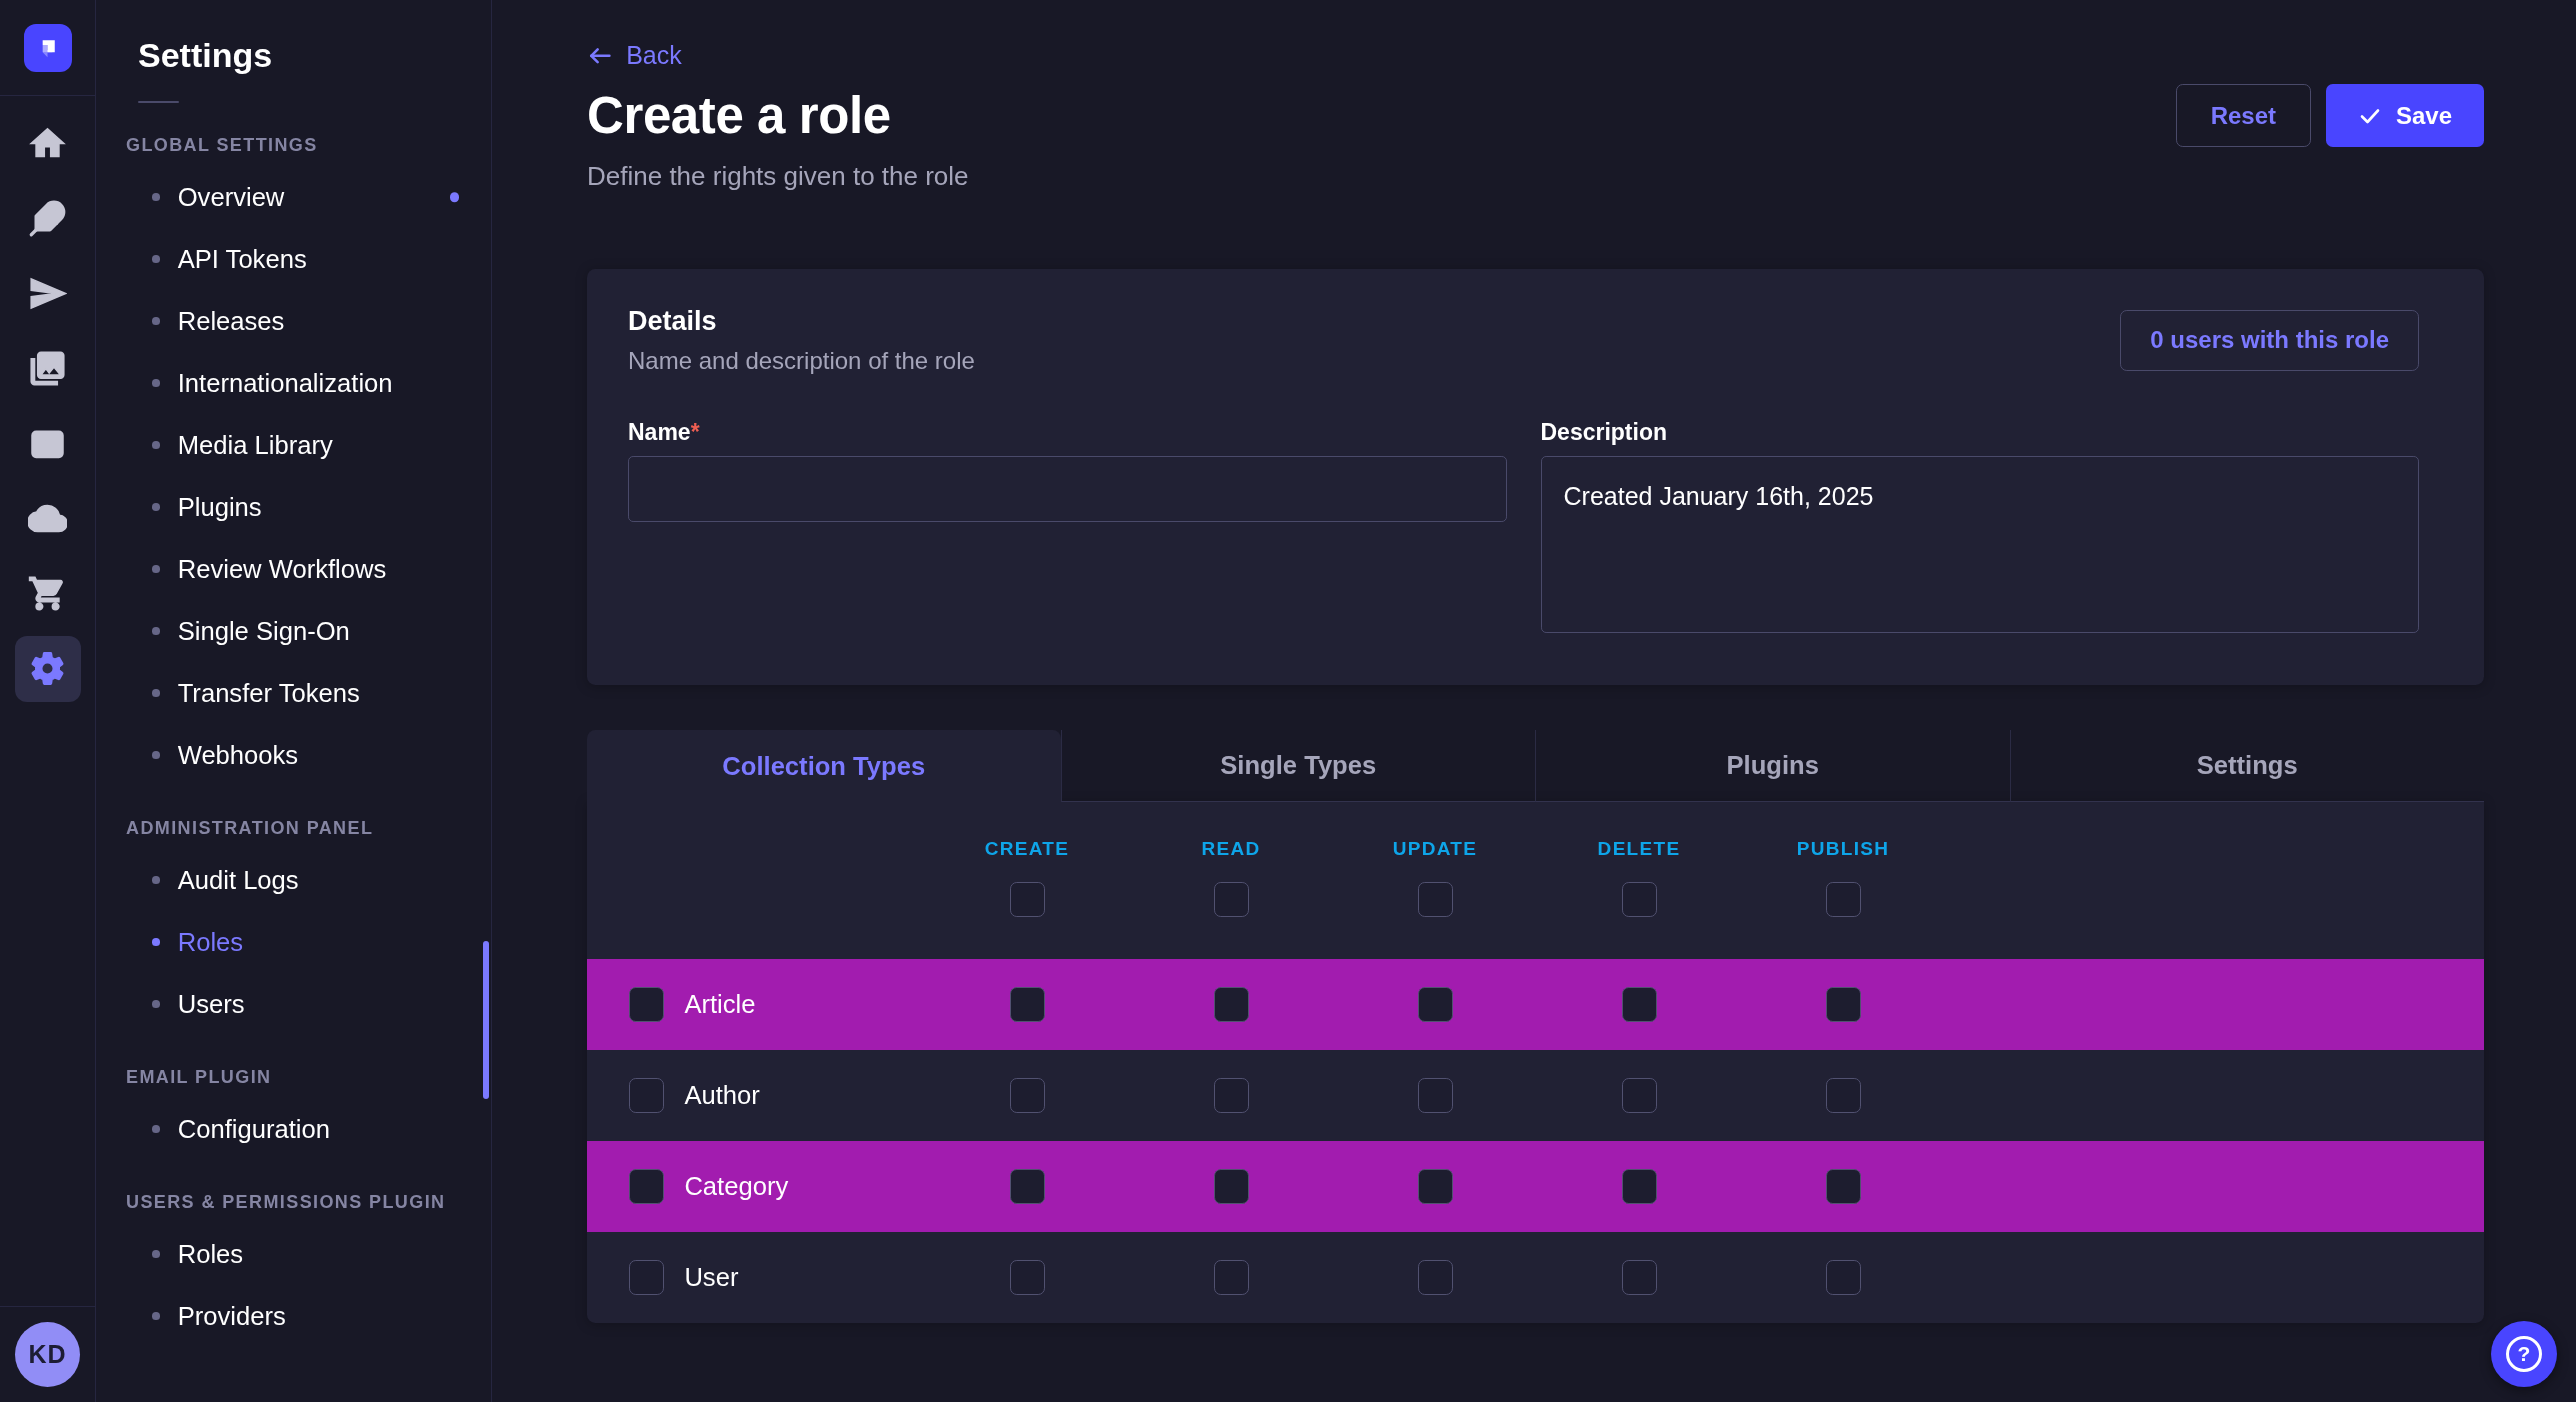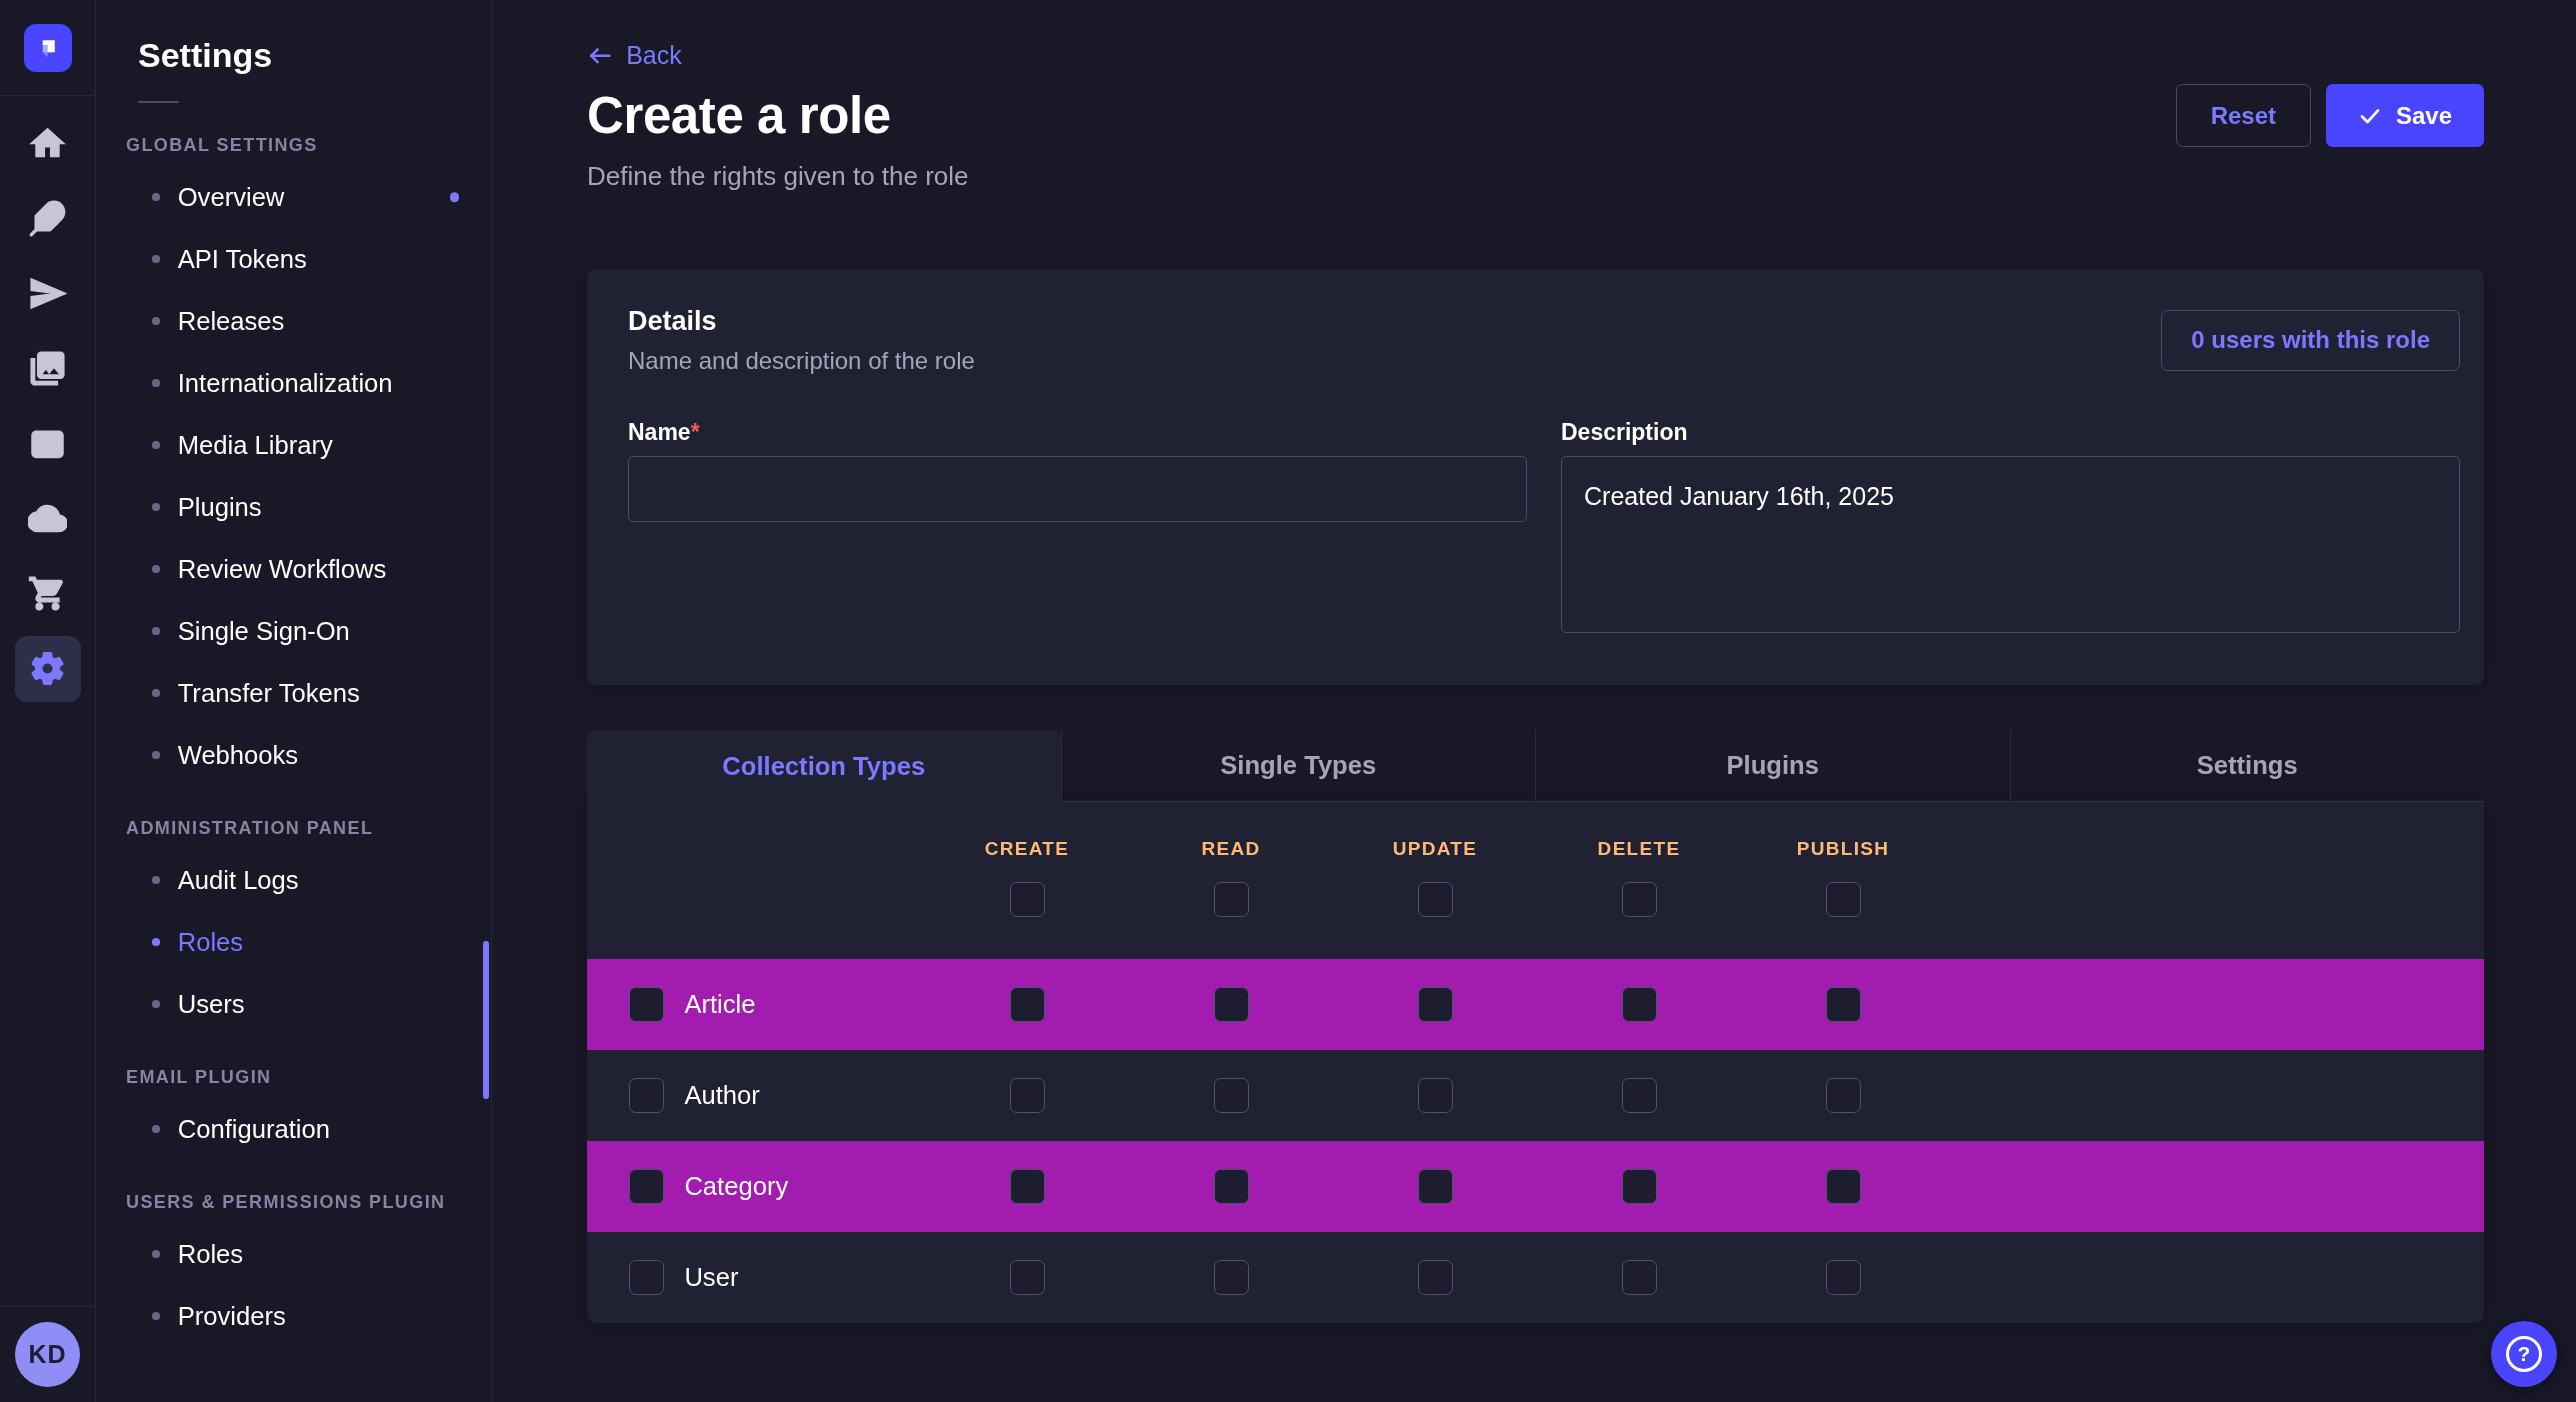--- a/index.html
+++ b/index.html
@@ -40,21 +40,21 @@
   .title-row { margin-top:13px; display:flex; align-items:center; justify-content:space-between; }
   .page-title { font-size:51px; font-weight:bold; color:#ffffff; letter-spacing:-0.4px; }
   .actions { display:flex; gap:15.3px; }
   .btn { display:flex; align-items:center; justify-content:center; border-radius:6.8px; font-size:24px; font-weight:600; cursor:pointer; border:none; font-family:inherit; }
   .btn-reset { height:63px; padding:0 34px; background:transparent; border:0.9px solid #4a4a6a; color:#7b79ff; }
   .btn-save { height:63px; padding:0 32px; background:#4945ff; color:#ffffff; gap:13.6px; }
   .btn-save svg { width:24px; height:24px; stroke:#ffffff; fill:none; }
   .page-subtitle { margin-top:13.6px; font-size:26px; color:#a5a5ba; }
 
   
-  .details-card { margin-top:77px; background:#212134; border-radius:8.5px; padding:37px 24px 49px 41px; box-shadow:0 1.7px 12px rgba(0,0,0,0.25); }
+  .details-card { margin-top:77px; background:#212134; border-radius:8.5px; padding:37px 65px 49px 41px; box-shadow:0 1.7px 12px rgba(0,0,0,0.25); }
   .details-head { display:flex; align-items:center; justify-content:space-between; }
   .card-title { font-size:27px; font-weight:bold; color:#ffffff; }
   .card-sub { margin-top:10.2px; font-size:24px; color:#a5a5ba; }
   .btn-users { height:61px; padding:0 29px; background:transparent; border:0.9px solid #4a4a6a; color:#7b79ff; }
   .fields { display:flex; gap:34px; margin-top:44px; }
   .field { flex:1; }
   .field-label { font-size:23px; font-weight:bold; color:#ffffff; margin-bottom:10.2px; }
   .req { color:#ee5e52; }
   .text-input { width:100%; height:66px; background:#212134; border:1.7px solid #4a4a6a; border-radius:5.1px; padding:0 22px; font-size:24px; color:#ffffff; font-family:inherit; outline:none; }
   .textarea { width:100%; height:177px; background:#212134; border:1.7px solid #4a4a6a; border-radius:5.1px; padding:20.4px 22px; font-size:25px; color:#ffffff; font-family:inherit; outline:none; resize:none; line-height:1.45; }
@@ -62,21 +62,21 @@
   
   .panel { margin-top:45px; }
   .tabs { display:flex; height:72px; }
   .tab { flex:1; display:flex; align-items:center; justify-content:center; font-size:25.6px; font-weight:600; color:#a5a5ba; border-bottom:1.7px solid #32324d; cursor:pointer; }
   .tab + .tab { border-left:0.9px solid #2b2b44; }
   .tab.active { background:#212134; color:#7b79ff; border-bottom:none; border-radius:8.5px 8.5px 0 0; font-weight:bold; }
   .panel-body { background:#212134; border-radius:0 0 8.5px 8.5px; overflow:hidden; box-shadow:0 1.7px 12px rgba(0,0,0,0.25); }
   .perm-grid-cols { display:grid; grid-template-columns:338px 204px 204px 204px 204px 204px 1fr; }
   .perm-header { height:157px; }
   .col-head { display:flex; flex-direction:column; align-items:center; padding-top:36px; gap:22px; }
-  .col-label { font-size:19px; font-weight:bold; letter-spacing:1.3px; color:#fdba74; }
+  .col-label { font-size:19px; font-weight:bold; letter-spacing:1.3px; color:#0ea5e9; }
   .perm-row { height:91px; align-items:center; }
   .perm-row.dark { background:#a21caf; }
   .row-first { display:flex; align-items:center; gap:20.4px; padding-left:42px; }
   .row-label { font-size:25.6px; color:#ffffff; }
   .cell { display:flex; align-items:center; justify-content:center; }
   .cb { width:35px; height:35px; border-radius:6.8px; border:1.7px solid #515170; background:#1d1d2f; cursor:pointer; }
 
   
   .help-fab { position:absolute; right:19px; bottom:15.3px; width:66px; height:66px; border-radius:50%; background:#4945ff; display:flex; align-items:center; justify-content:center; cursor:pointer; box-shadow:0 3.4px 12px rgba(0,0,0,0.4); }
   .qmark { width:36px; height:36px; border:3.4px solid #ffffff; border-radius:50%; color:#ffffff; font-size:21px; font-weight:bold; display:flex; align-items:center; justify-content:center; }

